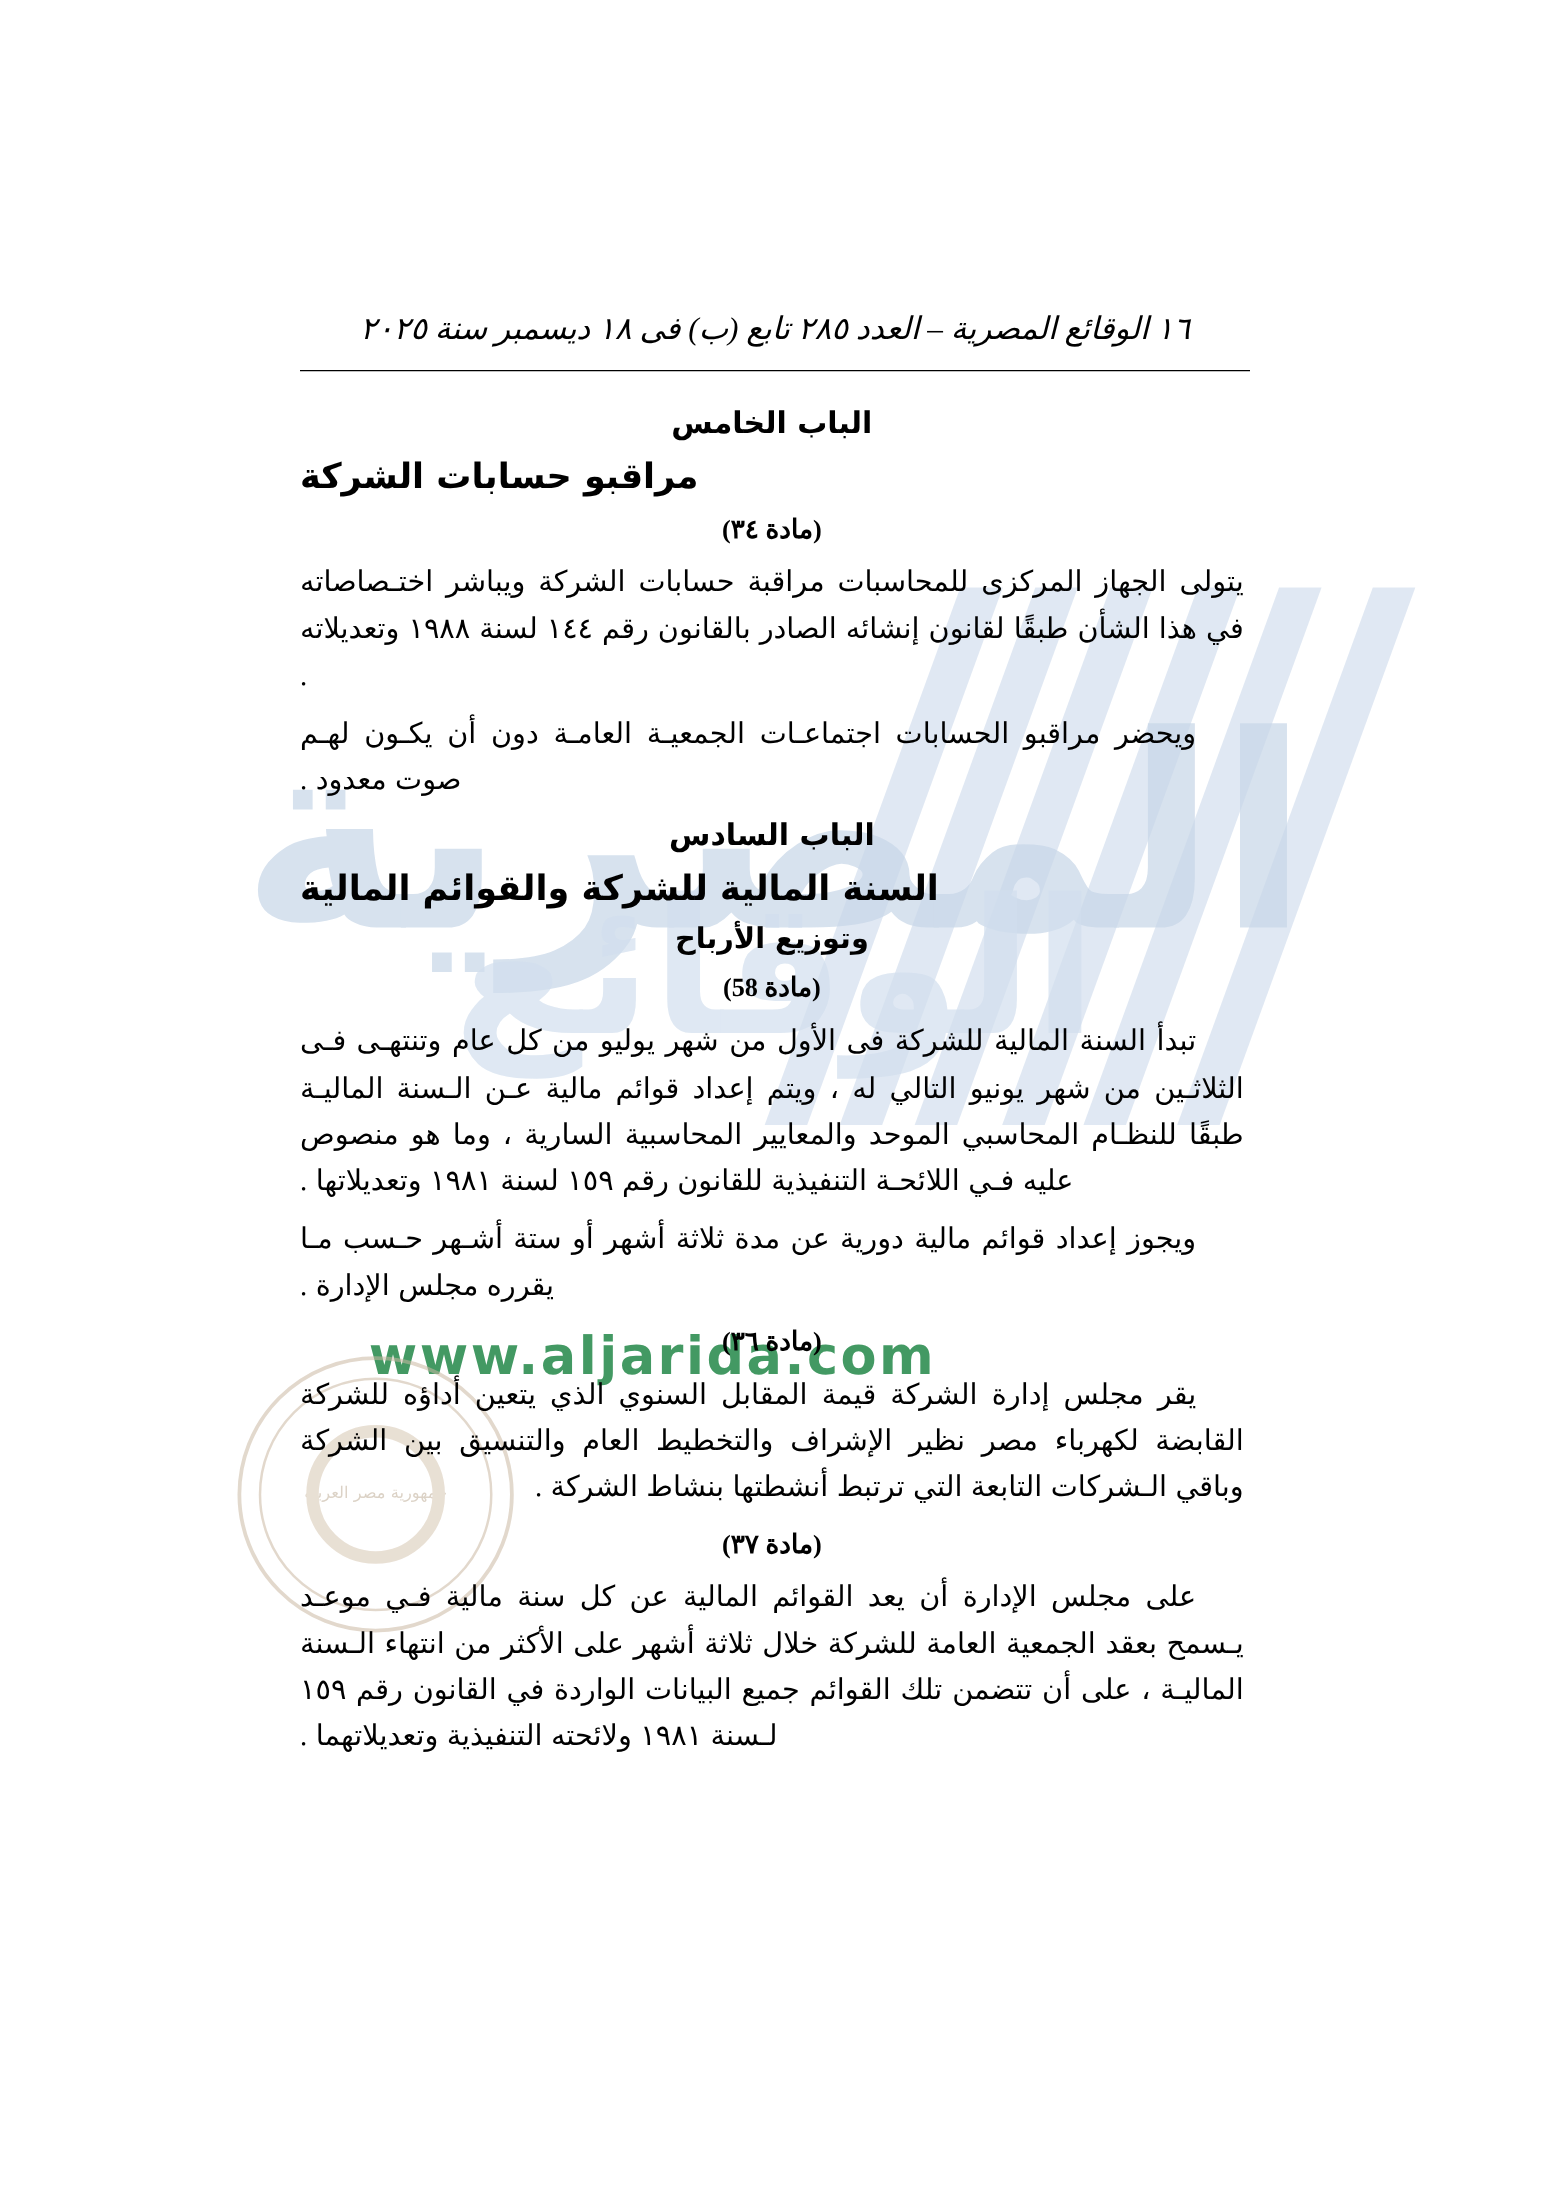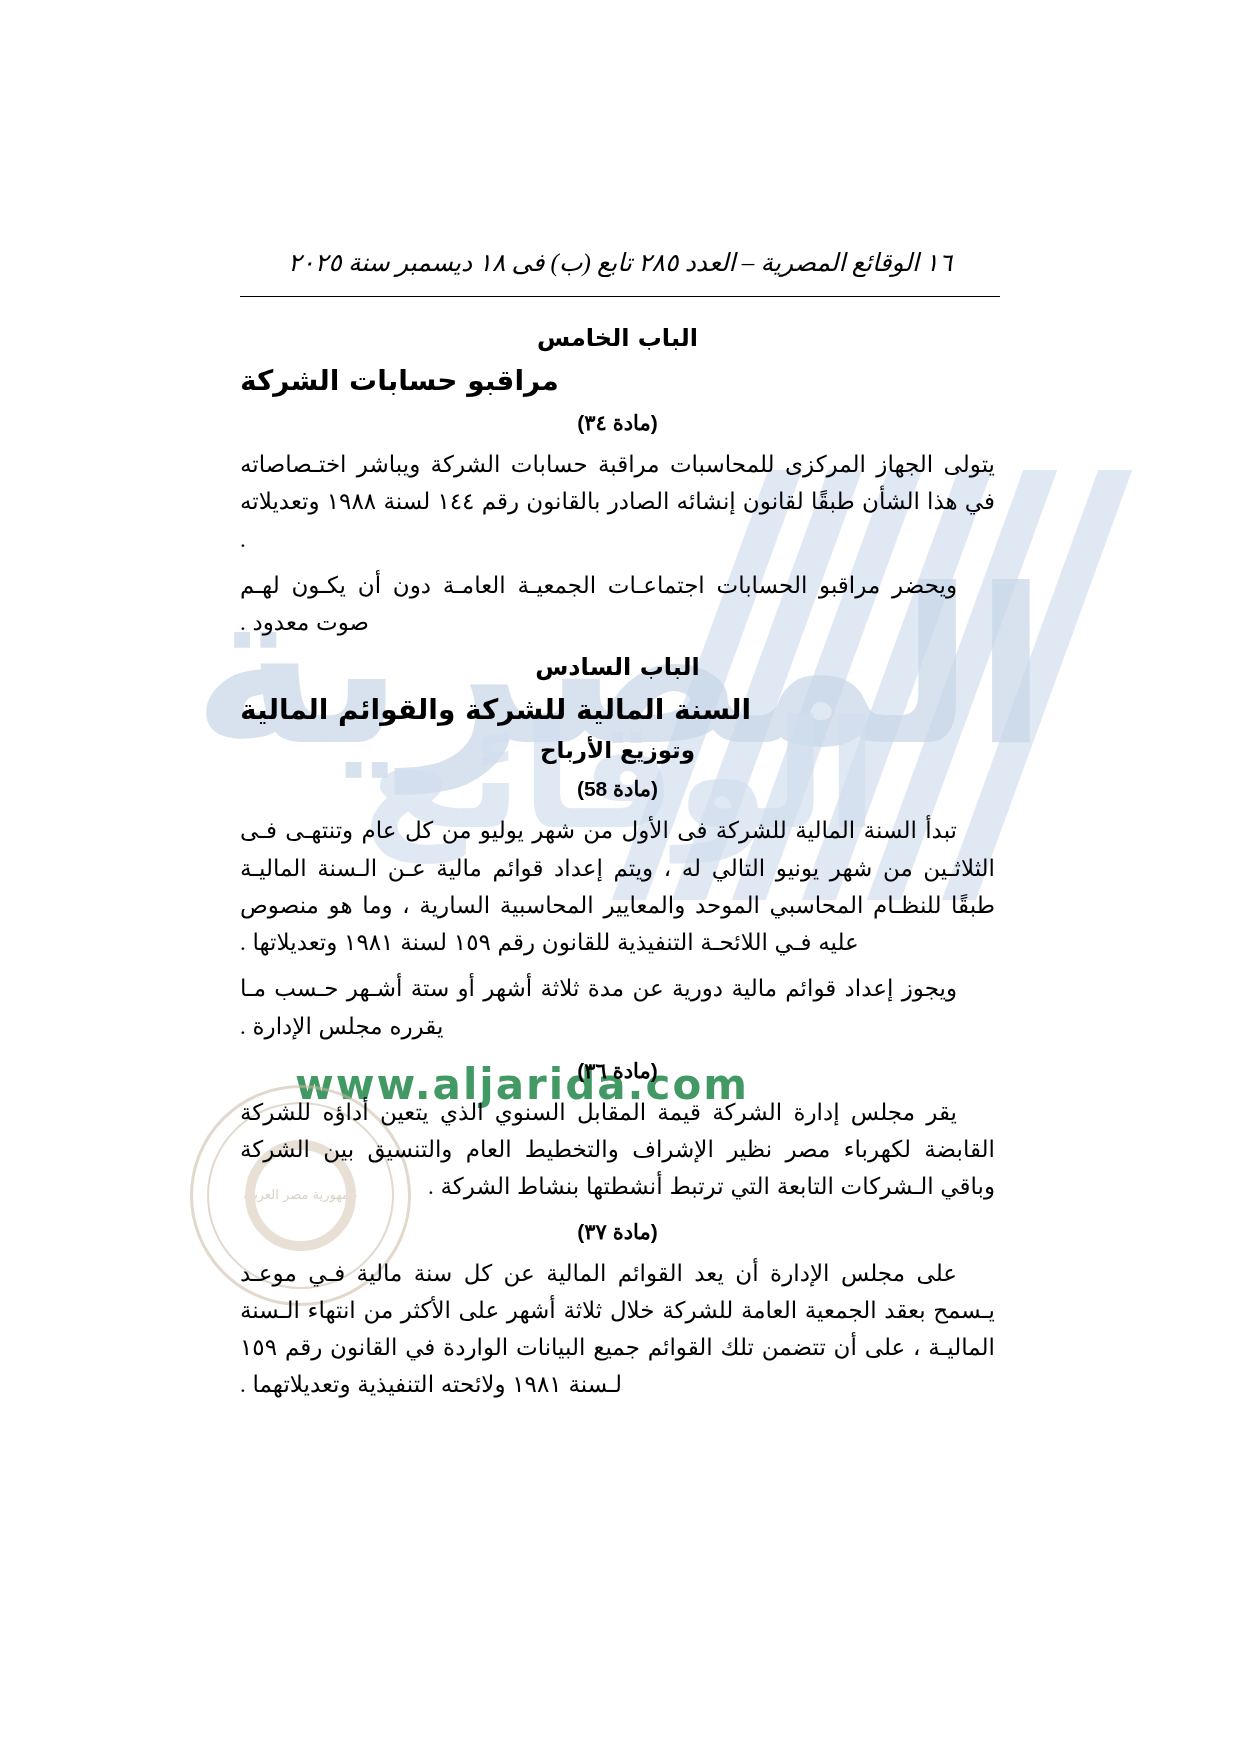--- a/index.html
+++ b/index.html
@@ -164,21 +164,21 @@
     margin: 0;
     text-align: center;
     font-family: "DejaVu Sans", "Liberation Sans", sans-serif;
     font-weight: bold;
     font-size: 23px;
     padding-top: 11px;
   }
   .madda {
     margin: 0;
     text-align: center;
-    font-family: Liberation Sans, sans-serif;
+    font-family: Liberation Serif, serif;
     font-weight: bold;
     font-size: 21px;
     padding-top: 14px;
     padding-bottom: 2px;
   }
   p.body {
     margin: 0;
     padding-top: 9px;
     font-size: 23px;
     line-height: 1.62;

